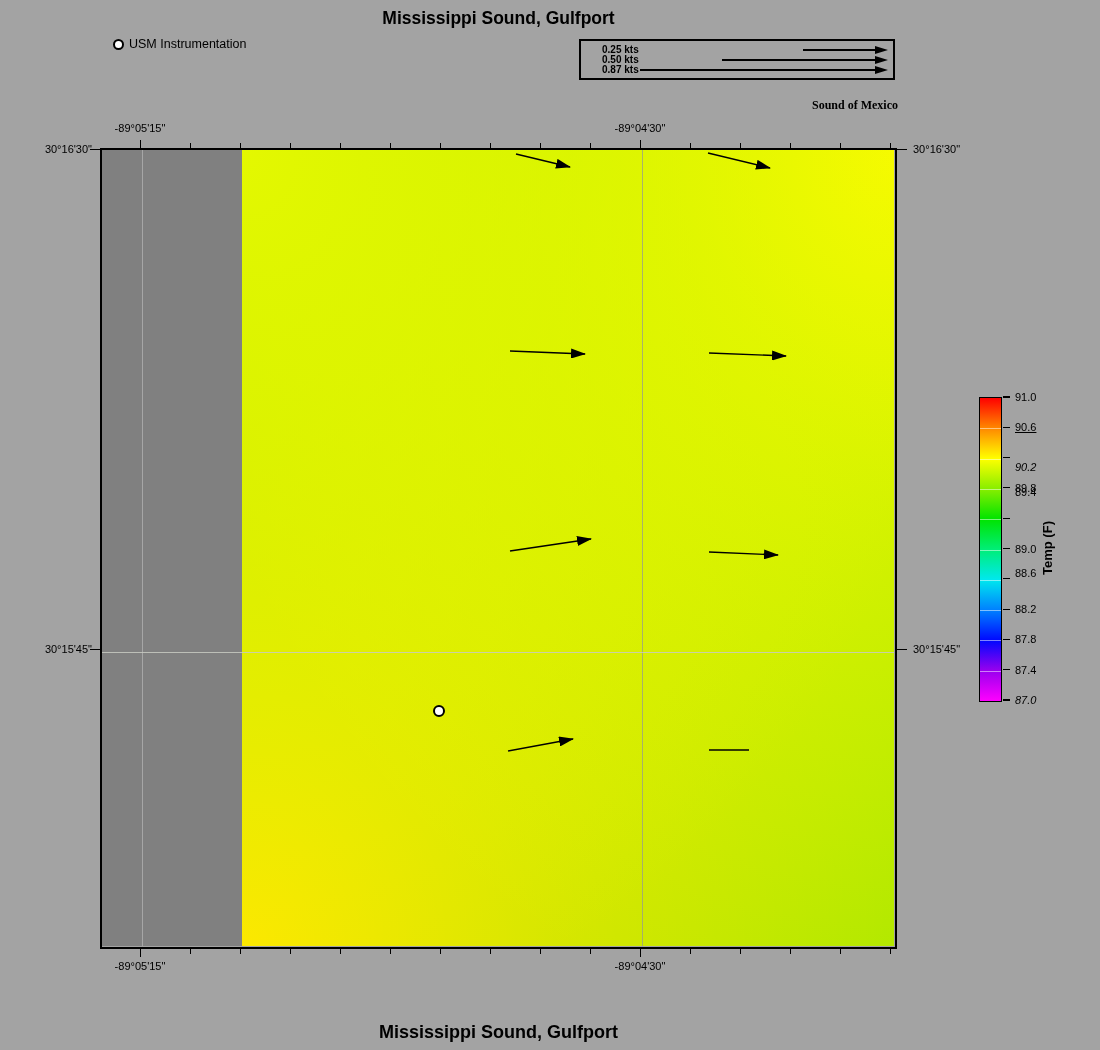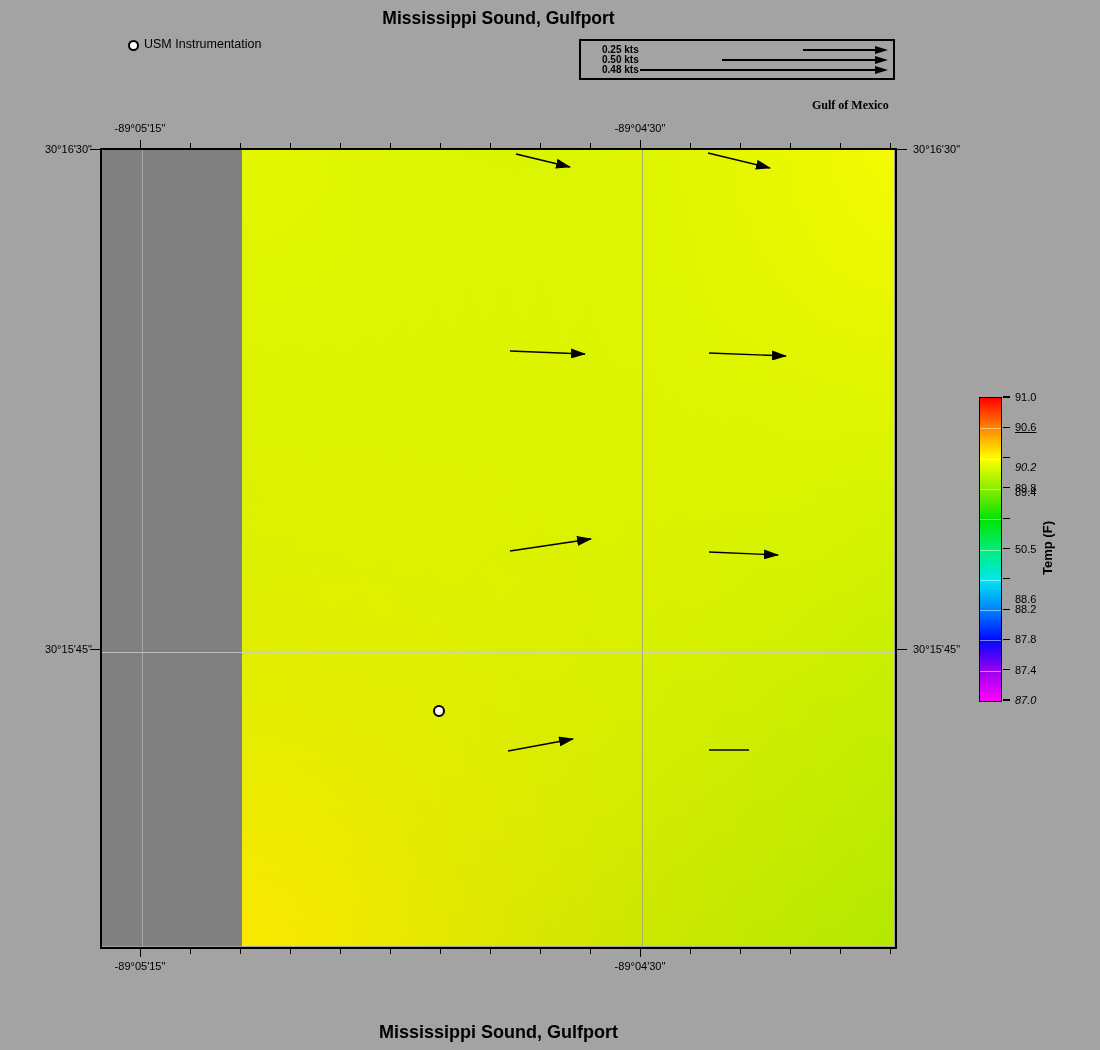--- a/index.html
+++ b/index.html
@@ -7,21 +7,21 @@
     position:relative;width:1100px;height:1050px;background:#a3a3a3;
     font-family:"Liberation Sans","DejaVu Sans",sans-serif;color:#000;
     overflow:hidden;
   }
   .abs{position:absolute;}
   .ctr{left:100px;width:797px;text-align:center;}
   #top-title{top:8px;font-size:17.5px;font-weight:bold;}
   #footer-title{top:1022px;font-size:18px;font-weight:bold;}
   #subtitle{top:94px;font-size:17px;font-weight:bold;font-family:"Liberation Serif","DejaVu Serif",serif;}
   #region-label{left:812px;top:98px;font-size:12px;font-weight:bold;font-family:"Liberation Serif","DejaVu Serif",serif;}
-  #legend{left:128px;top:37px;display:flex;align-items:flex-end;}
+  #legend{left:113px;top:37px;display:flex;align-items:center;}
   #legend .ring{width:7px;height:7px;border:2.2px solid #000;border-radius:50%;background:#fff;}
   #legend .lbl{margin-left:5px;font-size:12.5px;}
   #scale-box{left:579px;top:39px;width:312px;height:37px;border:2px solid #000;}
   .sb-label{position:absolute;left:6px;font-size:10px;line-height:10px;font-weight:bold;white-space:pre;padding-left:15px;}
   .sb-line{position:absolute;height:1.5px;background:#000;}
   .sb-head{position:absolute;width:0;height:0;border-left:13px solid #000;border-top:4.5px solid transparent;border-bottom:4.5px solid transparent;}
   #map{left:100px;top:148px;width:797px;height:801px;border:2.5px solid #000;box-sizing:border-box;}
   #map-inner{position:absolute;left:0;top:0;width:792px;height:796px;overflow:hidden;}
   #land{position:absolute;left:0;top:0;width:140px;height:100%;}
   #water{position:absolute;left:140px;top:0;right:0;height:100%;}
@@ -53,26 +53,26 @@
     <span class="lbl">USM Instrumentation</span>
   </div>
 
   <div id="scale-box" class="abs">
       <div class="sb-label" style="top: 4px;">0.25 kts</div>
       <div class="sb-line" style="left: 222px; top: 8.25px; width: 81px;"></div>
       <div class="sb-head" style="left: 294px; top: 4.5px;"></div>
       <div class="sb-label" style="top: 14px;">0.50 kts</div>
       <div class="sb-line" style="left: 141px; top: 18.25px; width: 162px;"></div>
       <div class="sb-head" style="left: 294px; top: 14.5px;"></div>
-      <div class="sb-label" style="top: 24px;">0.48 kts</div>
+      <div class="sb-label" style="top: 24px;">0.87 kts</div>
       <div class="sb-line" style="left: 59px; top: 28.25px; width: 244px;"></div>
       <div class="sb-head" style="left: 294px; top: 24.5px;"></div>
     </div>
 
-  <div id="region-label" class="abs">Gulf of Mexico</div>
+  <div id="region-label" class="abs">Sound of Mexico</div>
 
   <div class="ax-label ax-top abs" style="left:140px;">-89°05'15"</div>
   <div class="ax-label ax-top abs" style="left:640px;">-89°04'30"</div>
   <div class="ax-label ax-bot abs" style="left:140px;">-89°05'15"</div>
   <div class="ax-label ax-bot abs" style="left:640px;">-89°04'30"</div>
   <div class="ax-label ax-left abs" style="top:143px;">30°16'30"</div>
   <div class="ax-label ax-left abs" style="top:643px;">30°15'45"</div>
   <div class="ax-label ax-right abs" style="top:143px;">30°16'30"</div>
   <div class="ax-label ax-right abs" style="top:643px;">30°15'45"</div>
 
@@ -157,23 +157,23 @@
       <div class="cb-num abs" style="top: 397px;">91.0</div>
       <div class="cb-dash abs" style="top: 426.7px;"></div>
       <div class="cb-num abs" style="top: 427.3px; text-decoration: underline;">90.6</div>
       <div class="cb-dash abs" style="top: 457px;"></div>
       <div class="cb-num abs" style="top: 467px; font-style: italic;">90.2</div>
       <div class="cb-dash abs" style="top: 487.3px;"></div>
       <div class="cb-num abs" style="top: 487.9px;">89.8</div>
       <div class="cb-dash abs" style="top: 517.6px;"></div>
       <div class="cb-num abs" style="top: 492px;">89.4</div>
       <div class="cb-dash abs" style="top: 547.9px;"></div>
-      <div class="cb-num abs" style="top: 548.5px;">50.5</div>
+      <div class="cb-num abs" style="top: 548.5px;">89.0</div>
       <div class="cb-dash abs" style="top: 578.2px;"></div>
-      <div class="cb-num abs" style="top: 599px;">88.6</div>
+      <div class="cb-num abs" style="top: 573px;">88.6</div>
       <div class="cb-dash abs" style="top: 608.5px;"></div>
       <div class="cb-num abs" style="top: 609.1px;">88.2</div>
       <div class="cb-dash abs" style="top: 638.8px;"></div>
       <div class="cb-num abs" style="top: 639.4px;">87.8</div>
       <div class="cb-dash abs" style="top: 669.1px;"></div>
       <div class="cb-num abs" style="top: 669.7px;">87.4</div>
       <div class="cb-dash abs" style="top: 699.4px;"></div>
       <div class="cb-num abs" style="top: 700px; font-style: italic;">87.0</div>
     </div>
   <div id="cb-title" class="abs">Temp (F)</div>

